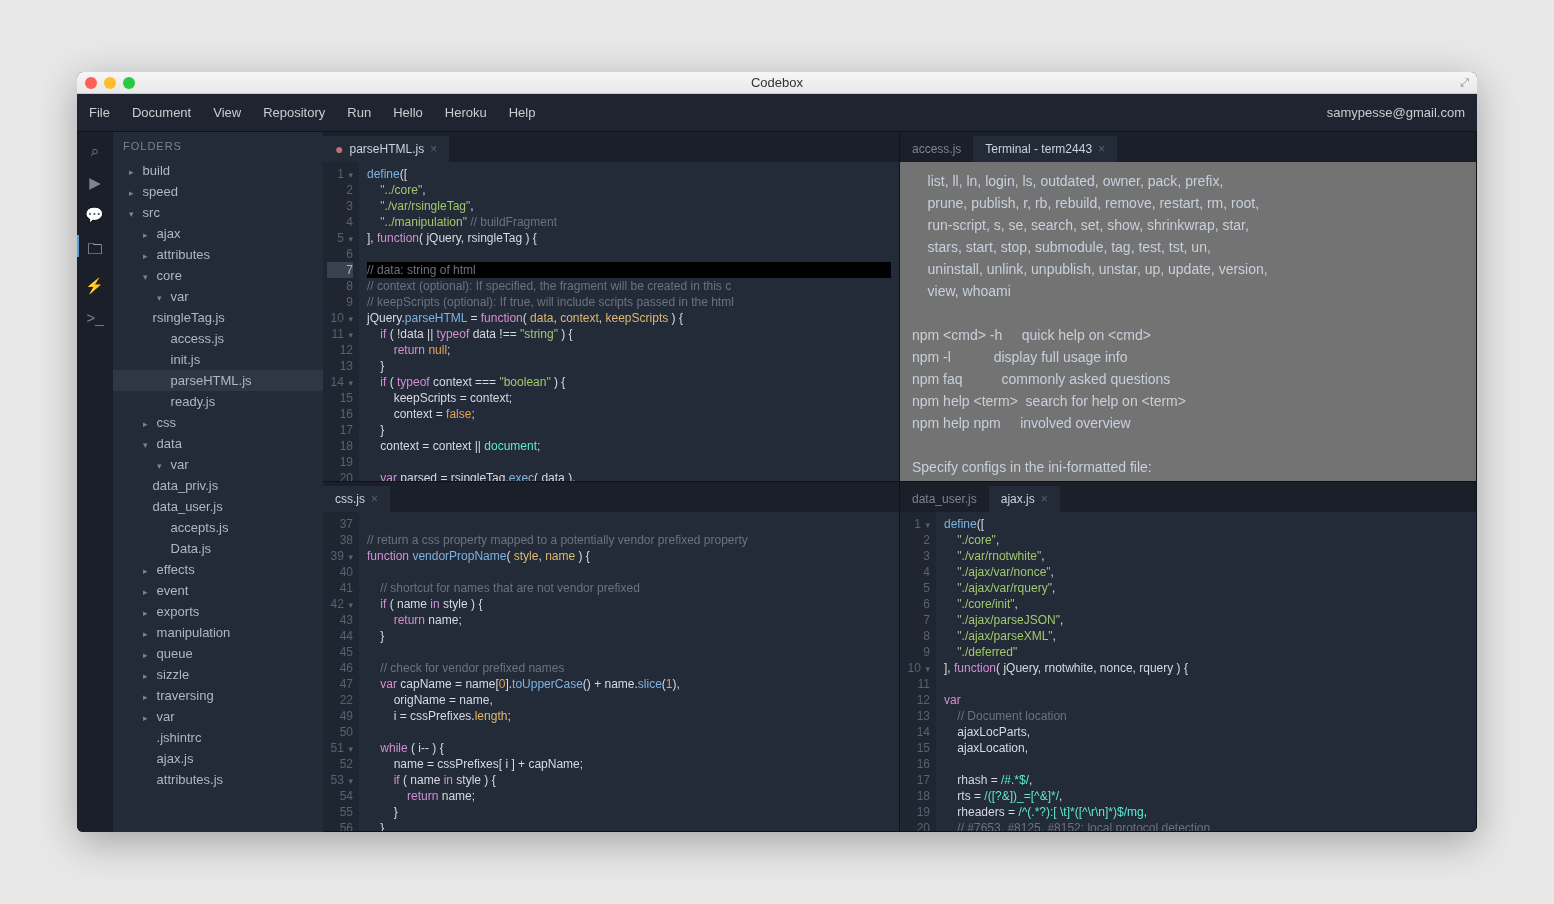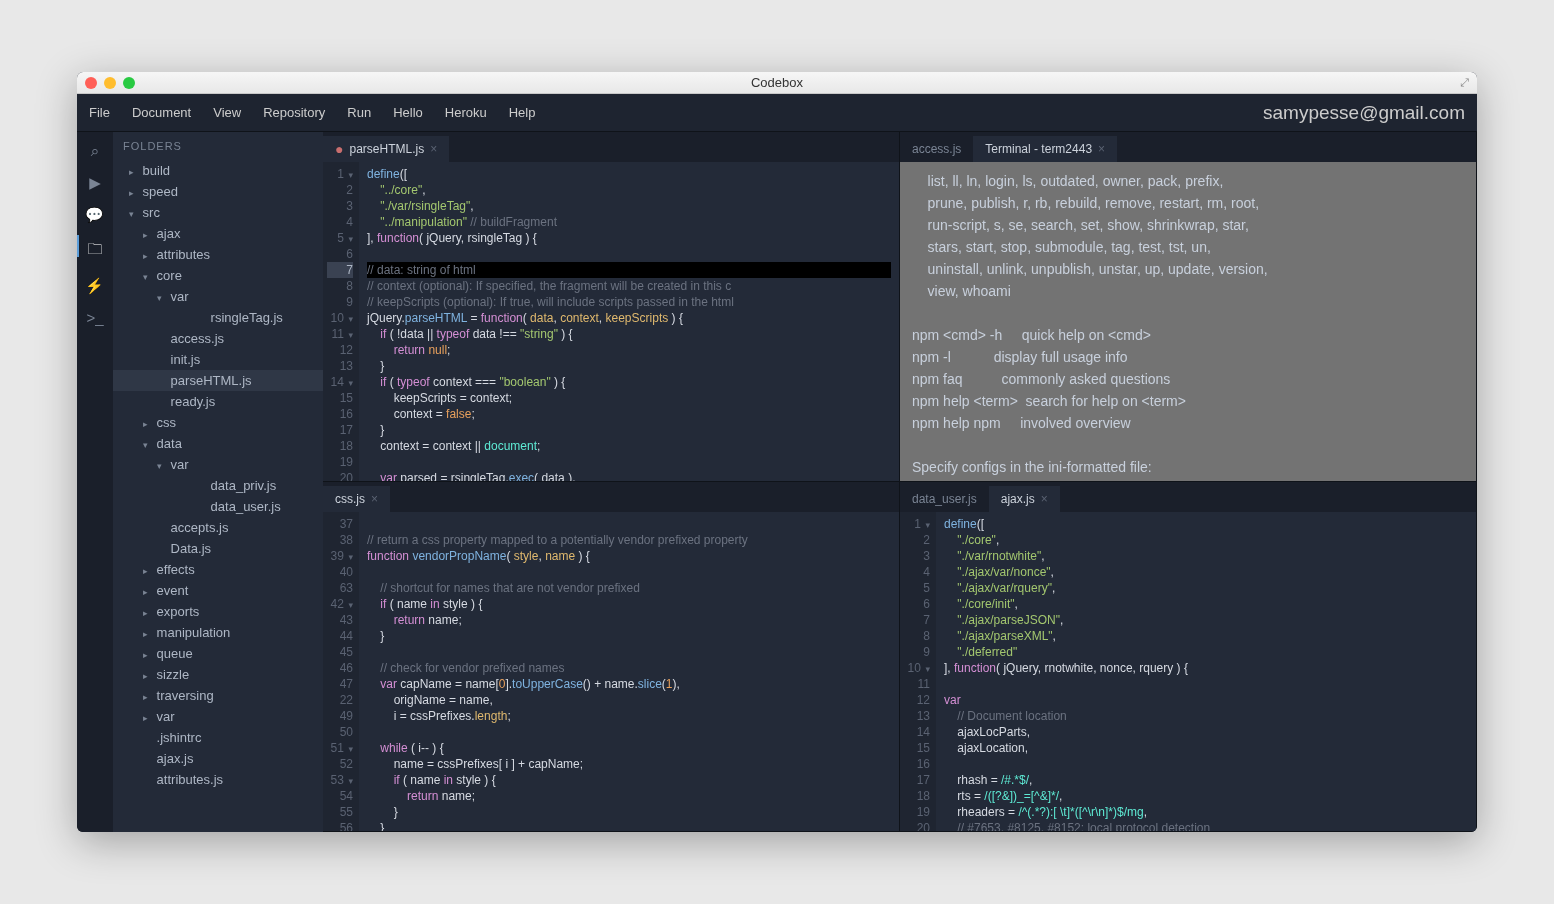--- a/index.html
+++ b/index.html
@@ -7,32 +7,32 @@
 .window{width:1400px;height:760px;background:#1e2430;border-radius:6px;overflow:hidden;box-shadow:0 10px 40px rgba(0,0,0,0.3);display:flex;flex-direction:column}
 .titlebar{height:22px;background:linear-gradient(#f6f6f6,#e8e8e8);display:flex;align-items:center;padding:0 8px;position:relative;border-bottom:1px solid #c8c8c8}
 .traffic{display:flex;gap:7px}
 .tl{width:12px;height:12px;border-radius:50%}
 .tl.r{background:#ff5f57}.tl.y{background:#ffbd2e}.tl.g{background:#28ca42}
 .title{position:absolute;left:50%;transform:translateX(-50%);font-size:13px;color:#333}
 .fullscreen{position:absolute;right:8px;color:#888;font-size:11px}
 .menubar{height:38px;background:#1e2430;display:flex;align-items:center;padding:0 12px;gap:22px;border-bottom:1px solid #0f1319}
 .menubar .mi{color:#ccc;font-size:13px;cursor:pointer}
 .menubar .spacer{flex:1}
-.menubar .user{color:#ccc;font-size:19px}
+.menubar .user{color:#ccc;font-size:13px}
 .body{flex:1;display:flex;overflow:hidden}
 .rail{width:36px;background:#1a1f2a;display:flex;flex-direction:column;gap:14px;padding-top:10px;align-items:center}
 .rail .ri{color:#7a8494;font-size:15px;cursor:pointer}
 .rail .ri.active{color:#fff;position:relative}
 .rail .ri.active::before{content:"";position:absolute;left:-10px;top:-3px;width:2px;height:22px;background:#5b9dd9}
 .sidebar{width:210px;background:#232a38;overflow-y:auto;font-size:13px;color:#aeb7c5}
 .sidebar .hdr{padding:8px 10px;color:#7a8494;font-size:11px;letter-spacing:1px}
 .tree .node{padding:3px 0 3px 8px;cursor:pointer;white-space:nowrap}
 .tree .node.file.selected{background:#2f3746}
 .tree .arrow{display:inline-block;width:10px;color:#7a8494;font-size:9px}
-.tree .ind1{padding-left:16px}.tree .ind2{padding-left:30px}.tree .ind3{padding-left:44px}.tree .ind4{padding-left:84px}
+.tree .ind1{padding-left:16px}.tree .ind2{padding-left:30px}.tree .ind3{padding-left:44px}.tree .ind4{padding-left:26px}
 .panes{flex:1;display:grid;grid-template-columns:1fr 1fr;grid-template-rows:1fr 1fr;overflow:hidden}
 .pane{display:flex;flex-direction:column;border-right:1px solid #0f1319;border-bottom:1px solid #0f1319;overflow:hidden}
 .tabs{height:30px;background:#1a1f2a;display:flex;align-items:flex-end}
 .tab{padding:6px 12px;font-size:12px;color:#7a8494;cursor:pointer;display:flex;align-items:center;gap:6px;background:#1a1f2a}
 .tab.active{background:#232a38;color:#cdd3dc}
 .tab .dot{color:#c86e6e;font-size:14px;line-height:1}
 .tab .x{color:#5a6272;font-size:12px}
 .editor{flex:1;display:flex;font-family:Menlo,Consolas,monospace;font-size:12px;overflow:hidden;background:#232a38}
 .gutter{background:#1f2531;color:#5a6272;text-align:right;padding:4px 6px 4px 4px;user-select:none;line-height:16px;min-width:36px}
 .gutter .gl{height:16px}
@@ -190,21 +190,21 @@
               <span>css.js</span>
               <span class="x">×</span>
             </div>
           </div>
         <div class="editor">
           <div class="gutter" id="gut-bl">
               <div class="gl">37</div>
               <div class="gl">38</div>
               <div class="gl">39<span class="fold"> ▾</span></div>
               <div class="gl">40</div>
-              <div class="gl">63</div>
+              <div class="gl">41</div>
               <div class="gl">42<span class="fold"> ▾</span></div>
               <div class="gl">43</div>
               <div class="gl">44</div>
               <div class="gl">45</div>
               <div class="gl">46</div>
               <div class="gl">47</div>
               <div class="gl">22</div>
               <div class="gl">49</div>
               <div class="gl">50</div>
               <div class="gl">51<span class="fold"> ▾</span></div>

